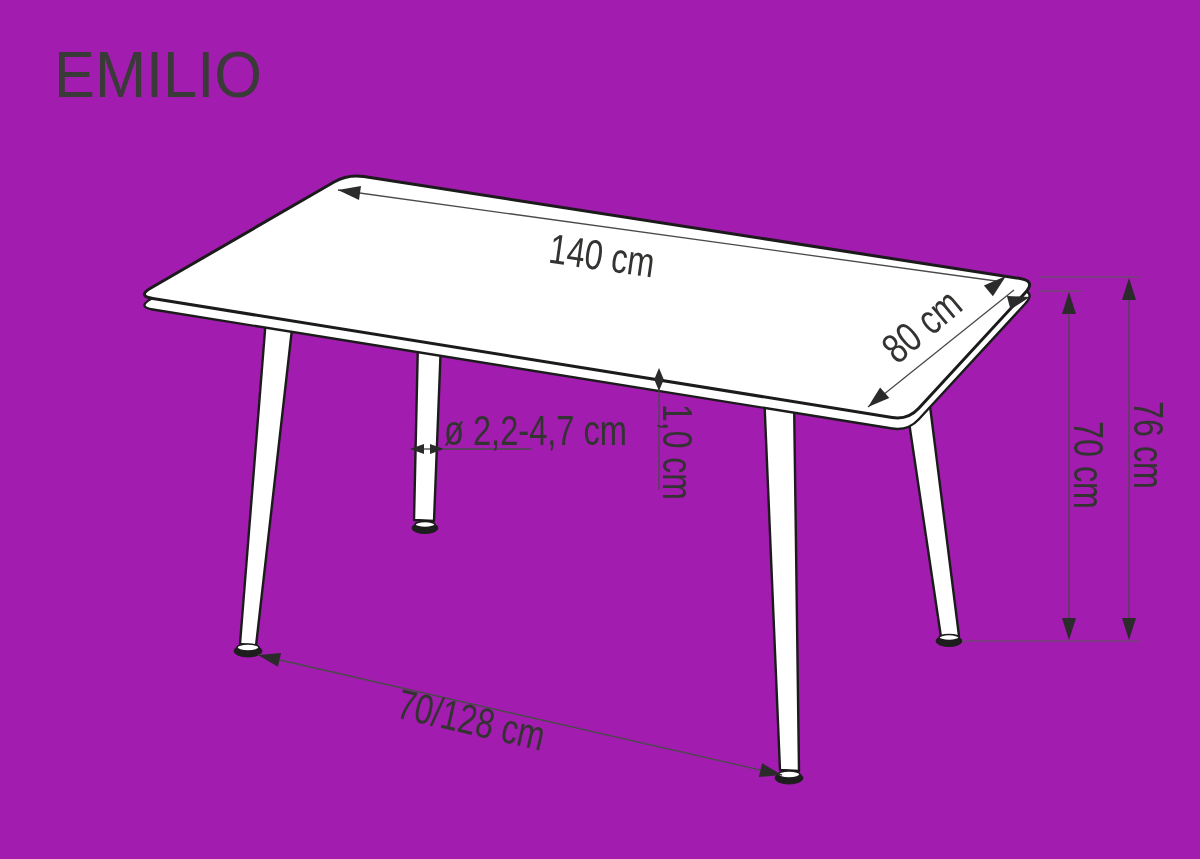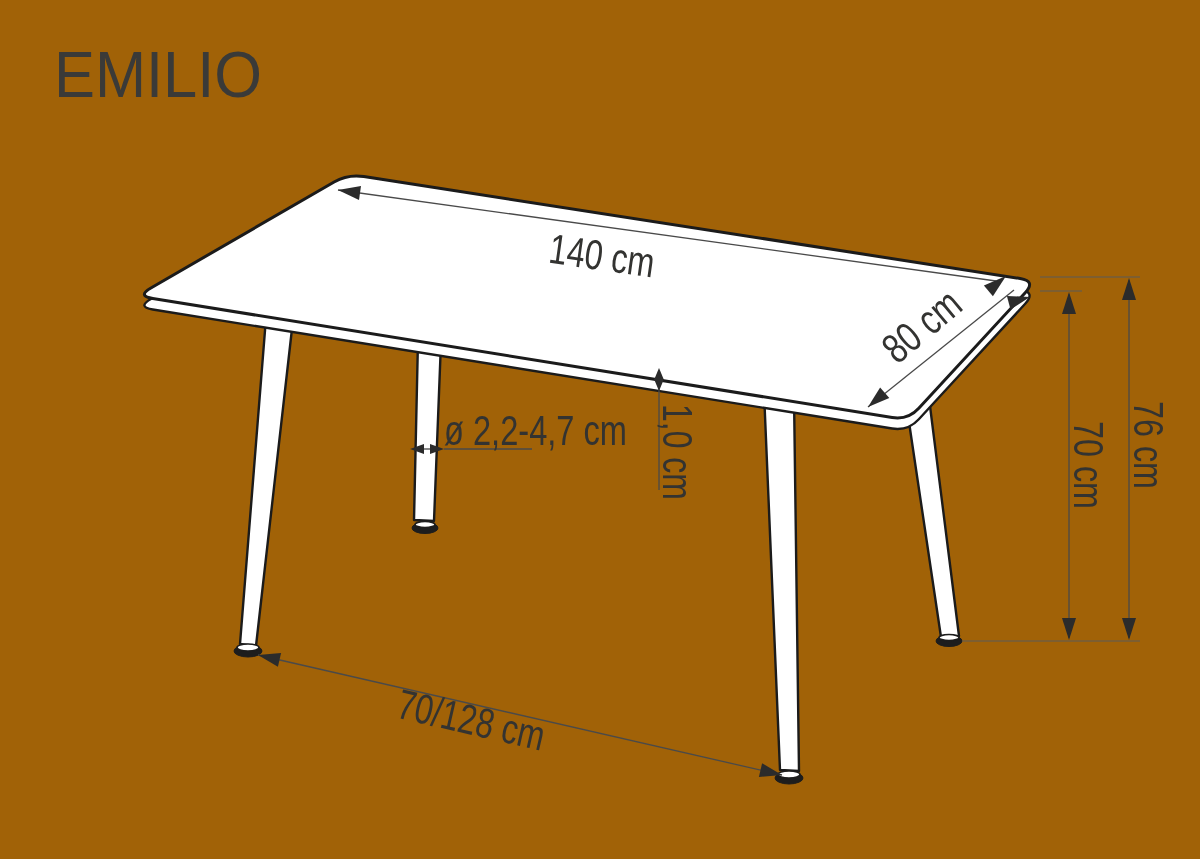--- a/index.html
+++ b/index.html
@@ -1,16 +1,16 @@
 <!DOCTYPE html>
 <html><head>
 <meta charset="utf-8">
 <style>
   html,body{margin:0;padding:0;background:#fff;}
-  .stage{position:relative;width:1200px;height:859px;background:#a16207;overflow:hidden;
+  .stage{position:relative;width:1200px;height:859px;background:#a21caf;overflow:hidden;
          font-family:"Liberation Sans", sans-serif;}
   svg{display:block}
   .edge{fill:#ffffff;stroke:#1b1b1b;stroke-width:3;stroke-linejoin:round;}
   .edge-under{fill:#ffffff;stroke:#1b1b1b;stroke-width:2.4;stroke-linejoin:round;}
   .leg{fill:#ffffff;stroke:#1b1b1b;stroke-width:2.4;stroke-linejoin:round;}
   .foot{fill:#1d1d1d;stroke:#1d1d1d;stroke-width:1;}
   .foot-hl{fill:#ffffff;stroke:#1d1d1d;stroke-width:1.6;}
   .dim{stroke:#4a4a4a;stroke-width:1.3;fill:none;}
   .ext{stroke:#5a5a5a;stroke-width:1.1;fill:none;}
   .arrow{fill:#2b2b2b;stroke:none;}

